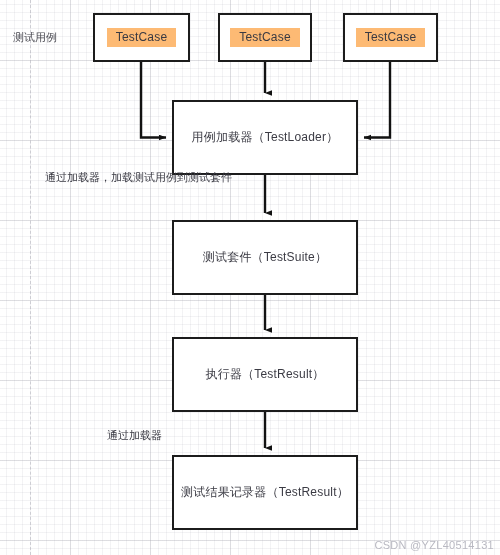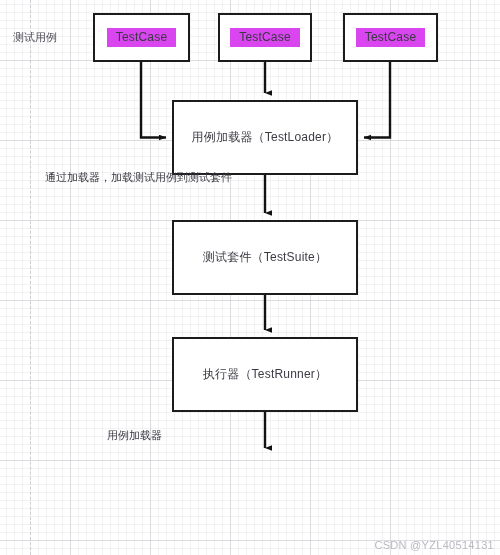--- a/index.html
+++ b/index.html
@@ -53,21 +53,21 @@
     align-items: center;
     justify-content: center;
     color: #3b3b44;
     font-size: 12px;
     letter-spacing: 0.2px;
   }
   .node .node-label {
     white-space: nowrap;
   }
   .node.testcase .node-label {
-    background: #d946ef;
+    background: #fdba74;
     color: #3a3a42;
     padding: 2px 9px 3px 9px;
     font-size: 12px;
   }
 
   .side-label {
     position: absolute;
     color: #4a4a52;
     font-size: 11px;
     white-space: nowrap;
@@ -142,24 +142,27 @@
 
   <div class="node" style="left:172px; top:220px; width:186px; height:75px;">
     <span class="node-label">测试套件（TestSuite）</span>
   </div>
 
   <div class="node" style="left:172px; top:100px; width:186px; height:75px;">
     <span class="node-label">用例加载器（TestLoader）</span>
   </div>
 
   <div class="node" style="left:172px; top:337px; width:186px; height:75px;">
-    <span class="node-label">执行器（TestRunner）</span>
+    <span class="node-label">执行器（TestResult）</span>
   </div>
 
+  <div class="node" style="left:172px; top:455px; width:186px; height:75px;">
+    <span class="node-label">测试结果记录器（TestResult）</span>
+  </div>
 
   <div class="edge-label" style="left:45px; top:170px;">通过加载器，加载测试用例到测试套件</div>
 
 
-  <div class="edge-label" style="left:107px; top:428px;">用例加载器</div>
+  <div class="edge-label" style="left:107px; top:428px;">通过加载器</div>
 
   <div class="watermark">CSDN @YZL40514131</div>
 
 </div>
 
 </body></html>

